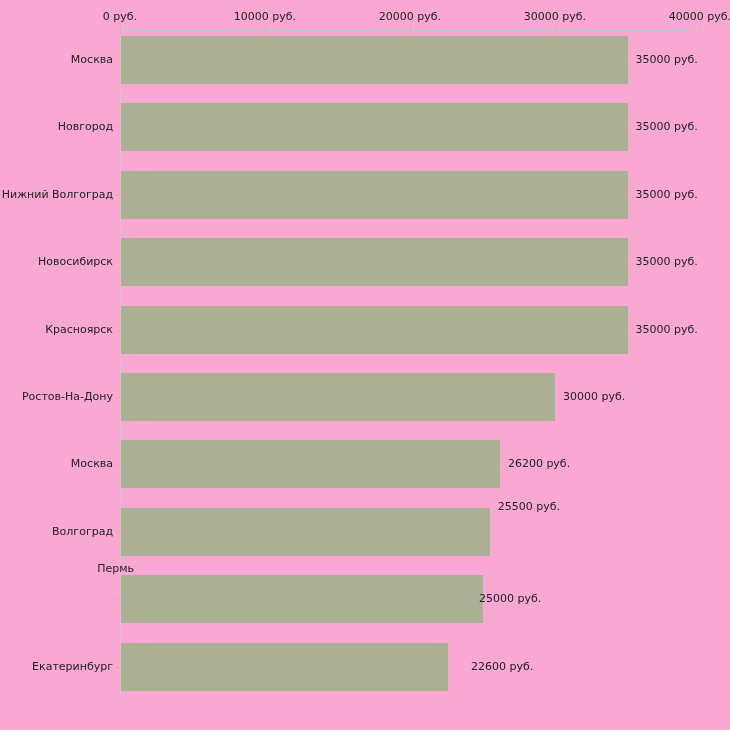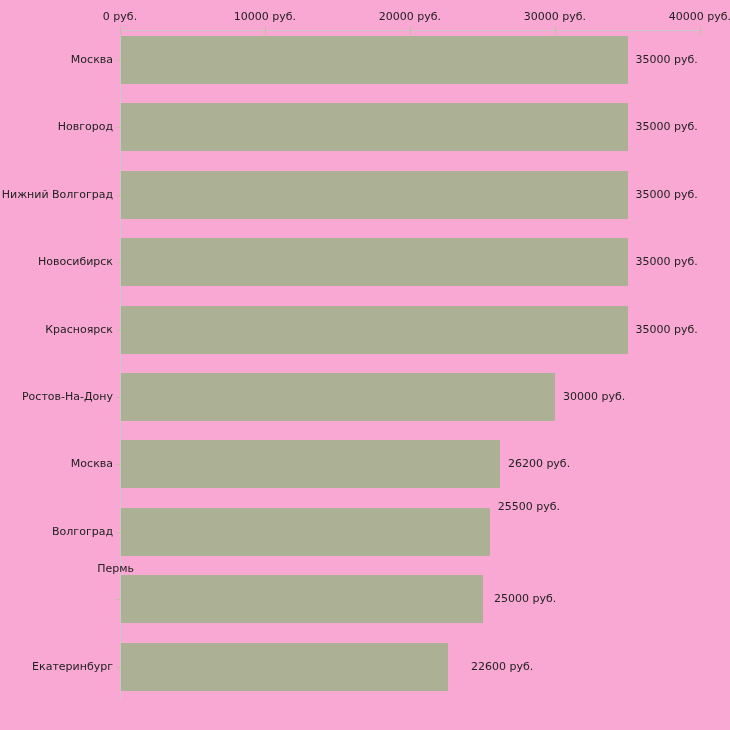--- a/index.html
+++ b/index.html
@@ -103,21 +103,21 @@
       <div class="">
         <div class="catlabel" style="top: 524.8px;">Волгоград</div>
         <div class="cattick" style="left: 116px; top: 531.8px; width: 4px; height: 1px; background: rgb(193, 193, 155);"></div>
         <div class="bar" style="left: 121px; top: 507.8px; width: 368.75px; height: 48px; background: rgb(172, 177, 150);"></div>
         <div class="vallabel" style="left: 497.75px; top: 500px;">25500 руб.</div>
       </div>
       <div class="">
         <div class="catlabel" style="top: 562px; margin-left: 21px;">Пермь</div>
         <div class="cattick" style="left: 116px; top: 599.2px; width: 4px; height: 1px; background: rgb(193, 193, 155);"></div>
         <div class="bar" style="left: 121px; top: 575.2px; width: 361.5px; height: 48px; background: rgb(172, 177, 150);"></div>
-        <div class="vallabel" style="left: 494px; top: 592.2px;">25000 руб.</div>
+        <div class="vallabel" style="left: 479px; top: 592.2px;">25000 руб.</div>
       </div>
       <div class="">
         <div class="catlabel" style="top: 659.6px;">Екатеринбург</div>
         <div class="cattick" style="left: 116px; top: 666.6px; width: 4px; height: 1px; background: rgb(193, 193, 155);"></div>
         <div class="bar" style="left: 121px; top: 642.6px; width: 326.7px; height: 48px; background: rgb(172, 177, 150);"></div>
         <div class="vallabel" style="left: 471px; top: 659.6px;">22600 руб.</div>
       </div>
     </div>
 </div>
 

